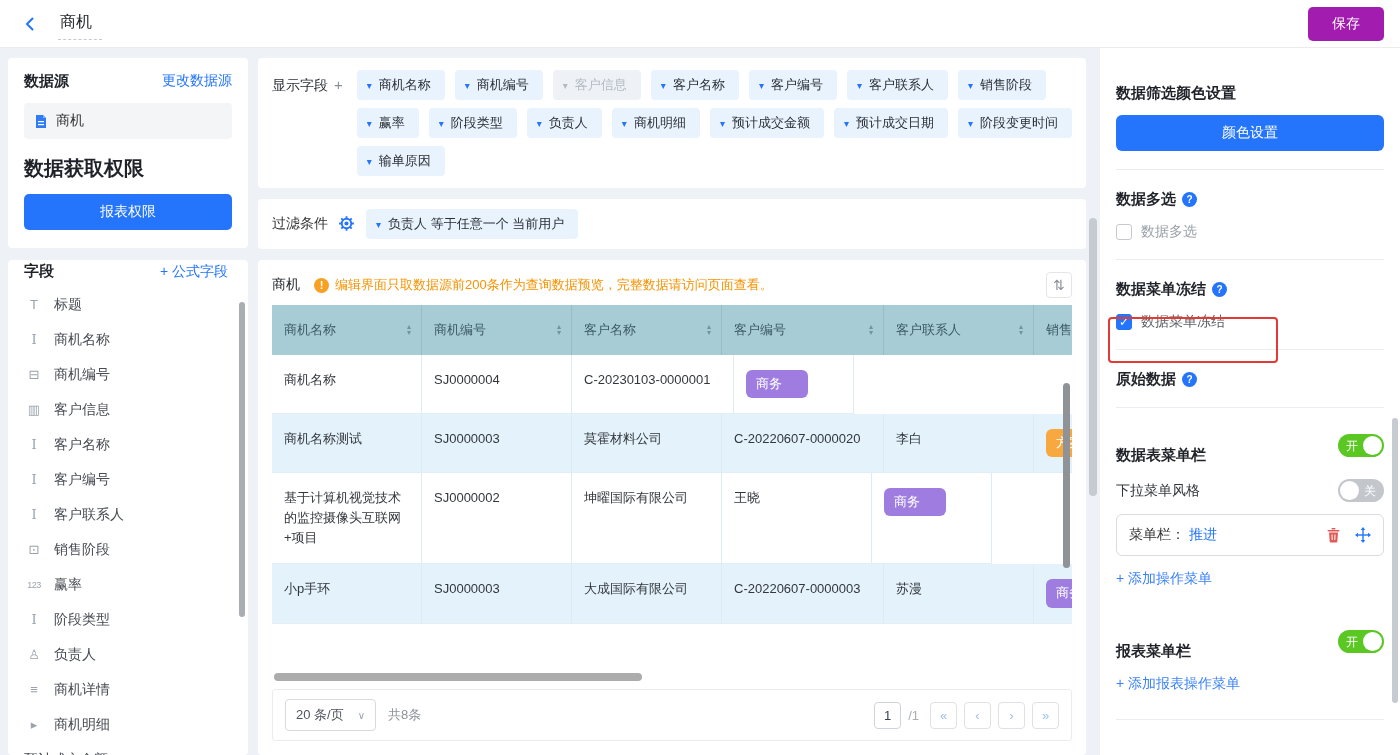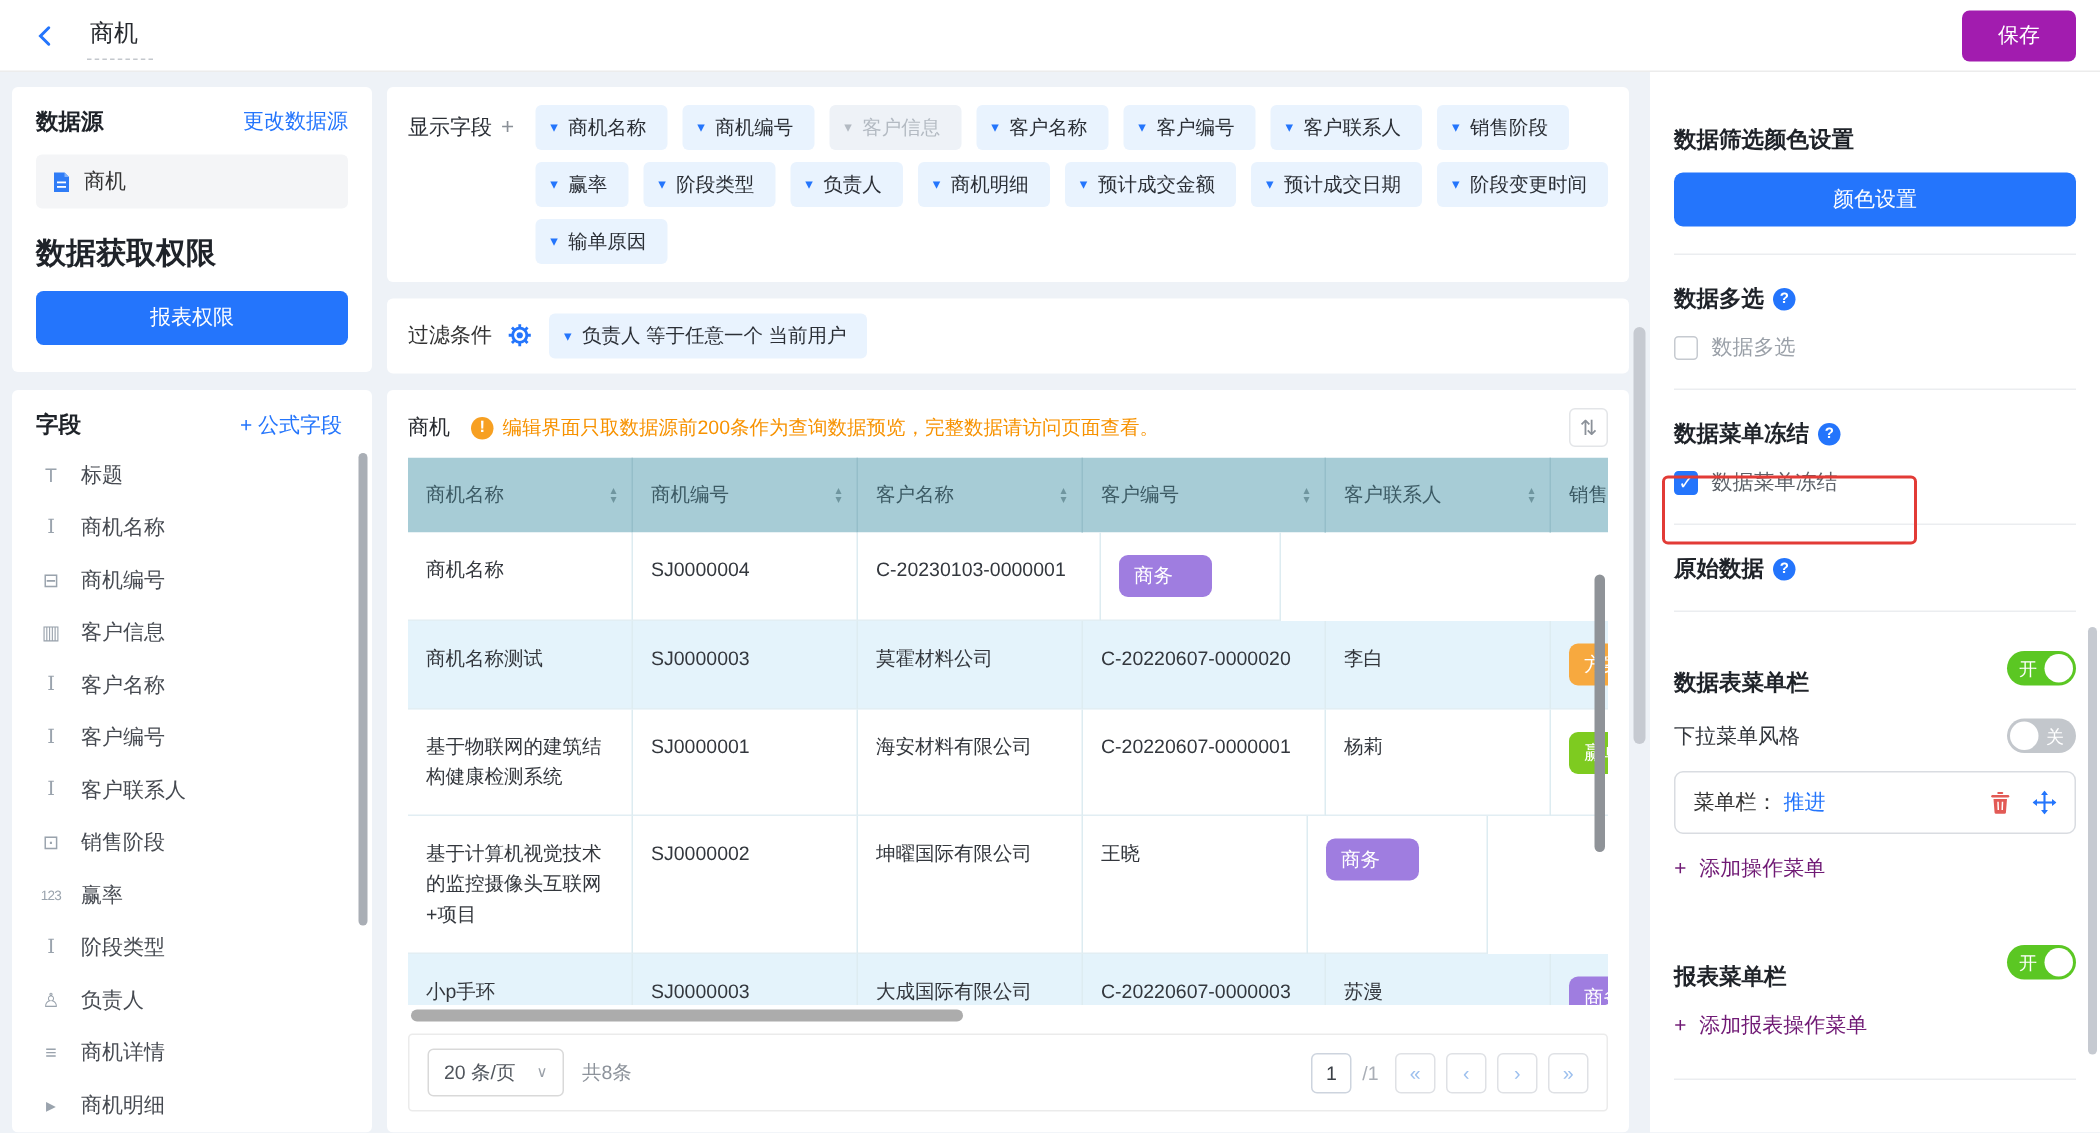--- a/index.html
+++ b/index.html
@@ -24,21 +24,21 @@
   .left-col { width:240px; display:flex; flex-direction:column; gap:12px; }
   .ds-card { padding:14px 16px 18px; }
   .row-between { display:flex; align-items:flex-start; justify-content:space-between; }
   .sec-title { font-weight:bold; font-size:15px; color:#1f2329; }
   .blue-link { color:#2475fc; font-size:14px; cursor:pointer; }
   .ds-item { margin-top:12px; background:#f4f5f7; border-radius:4px; padding:9px 10px;
     display:flex; align-items:center; gap:8px; cursor:pointer; }
   .perm-title { margin-top:16px; font-weight:bold; font-size:20px; color:#1f2329; }
   .perm-btn { margin-top:12px; width:100%; background:#2475fc; color:#fff; border:none;
     border-radius:5px; padding:9px 0; font-size:14px; cursor:pointer; }
-  .fields-card { flex:1; padding:14px 10px 8px 16px; overflow:hidden; position:relative; }
+  .fields-card { flex:1; padding:2px 10px 8px 16px; overflow:hidden; position:relative; }
   .fields-head { display:flex; align-items:center; justify-content:space-between; padding-right:10px; }
   .field-list { margin-top:6px; }
   .field-item { display:flex; align-items:center; gap:10px; height:35px; cursor:pointer; color:#474b52; }
   .f-icon { width:20px; text-align:center; color:#9aa3ad; font-size:13px; flex:0 0 20px; }
   .f-icon.serif { font-family:"DejaVu Serif","Liberation Serif",serif; }
   .f-icon.num { font-size:9px; letter-spacing:-0.5px; }
   .left-scroll { position:absolute; right:3px; top:42px; width:6px; height:315px;
     background:#a9aeb5; border-radius:3px; }
 
   
@@ -127,21 +127,21 @@
   .tgl.on .knob { position:absolute; right:2px; top:2px; width:19px; height:19px; background:#fff; border-radius:50%; }
   .tgl.on .tlabel { position:absolute; left:8px; top:4px; color:#fff; font-size:12px; }
   .tgl.off { background:#c3c7cc; }
   .tgl.off .knob { position:absolute; left:2px; top:2px; width:19px; height:19px; background:#fff; border-radius:50%; }
   .tgl.off .tlabel { position:absolute; right:8px; top:4px; color:#fff; font-size:12px; }
   .sub-label { color:#33373d; }
   .menu-box { margin-top:12px; border:1px solid #d9dce1; border-radius:6px; height:42px;
     display:flex; align-items:center; padding:0 12px; gap:4px; cursor:pointer; }
   .menu-box .mval { color:#2475fc; }
   .menu-icons { margin-left:auto; display:flex; gap:14px; align-items:center; }
-  .add-link { margin-top:14px; color:#701a75; cursor:pointer;font-family:Liberation Mono, monospace; }
+  .add-link { margin-top:14px; color:#3b82f6; cursor:pointer; }
   .rp-scroll { position:absolute; right:2px; top:370px; width:6px; height:285px;
     background:#c6cad1; border-radius:3px; }
   svg { display:block; }
 </style>
 </head>
 <body>
 
 <div class="app">
 
   <div class="topbar">
@@ -385,28 +385,20 @@
                   <div class="td c3">C-20230103-0000001</div>
                   <div class="td c5"><span class="badge" style="background: rgb(159, 125, 224);">商务</span></div>
                 </div>
                 <div class="trow shaded">
                   <div class="td c0">商机名称测试</div>
                   <div class="td c1">SJ0000003</div>
                   <div class="td c2">莫霍材料公司</div>
                   <div class="td c3">C-20220607-0000020</div>
                   <div class="td c4">李白</div>
                   <div class="td c5"><span class="badge" style="background: rgb(247, 169, 63);">方案</span></div>
-                </div>
-                <div class="trow">
-                  <div class="td c0">基于物联网的建筑结构健康检测系统</div>
-                  <div class="td c1">SJ0000001</div>
-                  <div class="td c2">海安材料有限公司</div>
-                  <div class="td c3">C-20220607-0000001</div>
-                  <div class="td c4">杨莉</div>
-                  <div class="td c5"><span class="badge" style="background: rgb(126, 203, 32);">赢单</span></div>
                 </div>
                 <div class="trow">
                   <div class="td c0">基于计算机视觉技术的监控摄像头互联网+项目</div>
                   <div class="td c1">SJ0000002</div>
                   <div class="td c2">坤曜国际有限公司</div>
                   <div class="td c4">王晓</div>
                   <div class="td c5"><span class="badge" style="background: rgb(159, 125, 224);">商务</span></div>
                 </div>
                 <div class="trow shaded">
                   <div class="td c0">小p手环</div>

